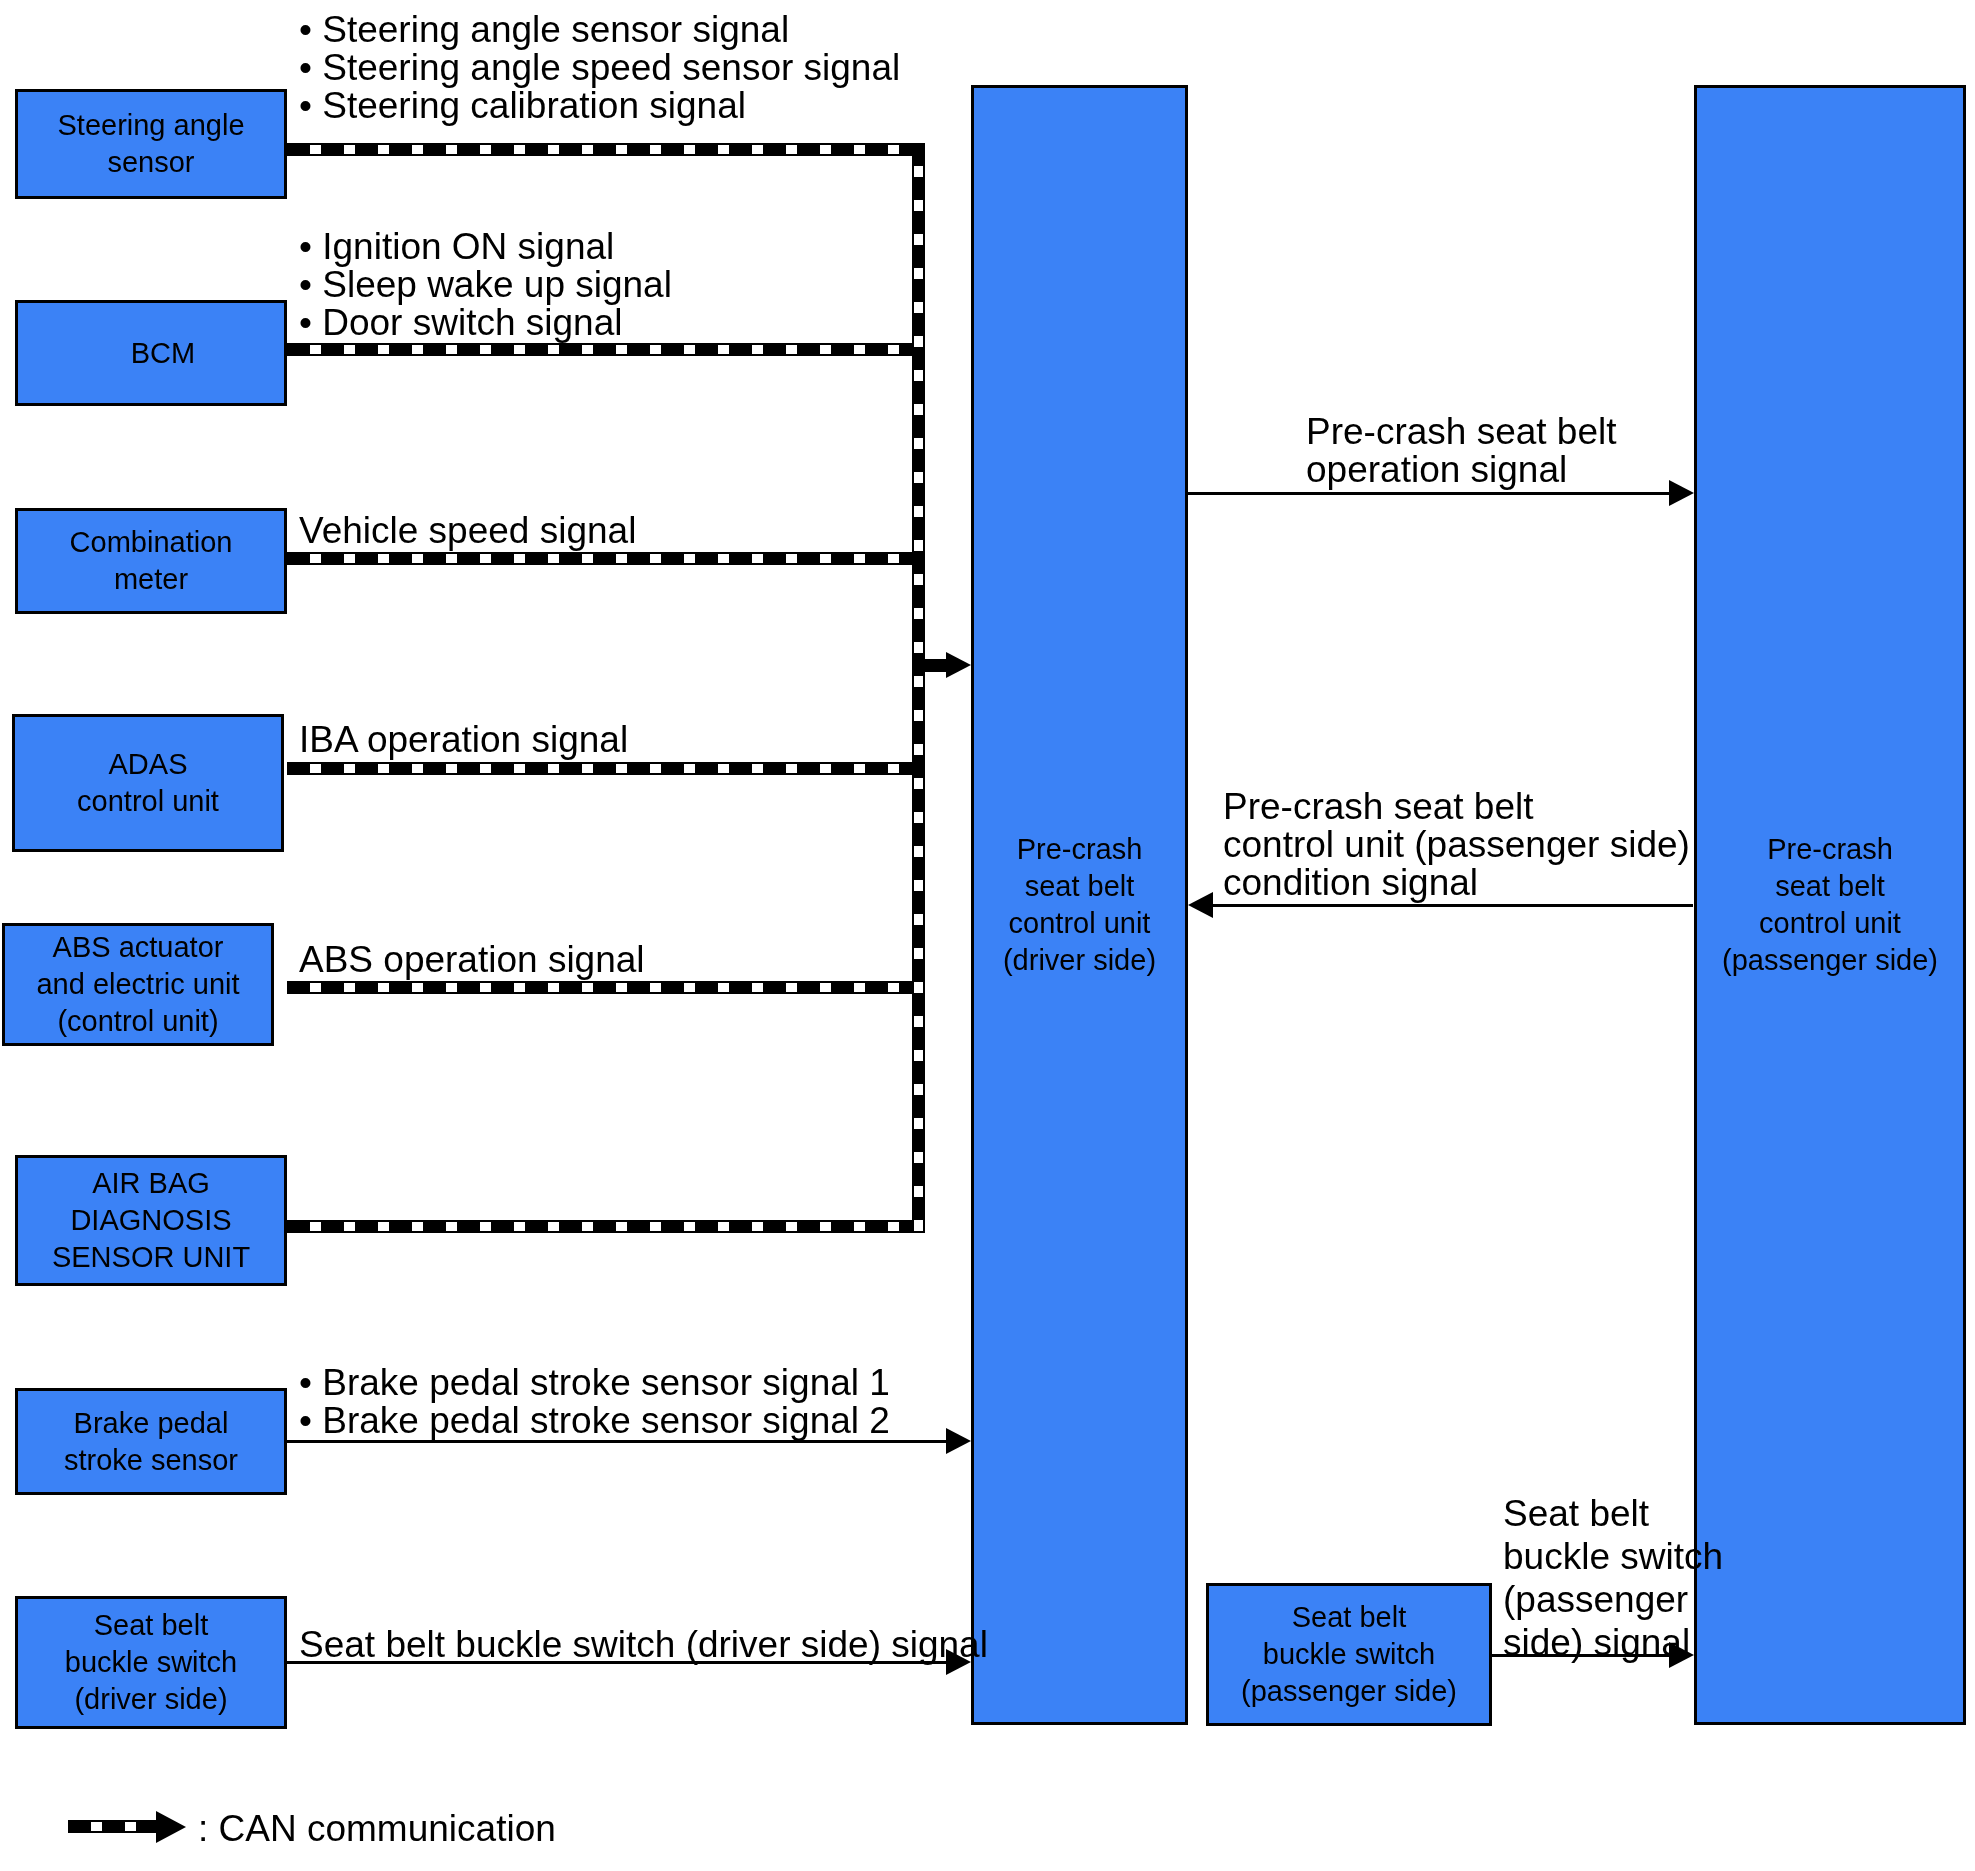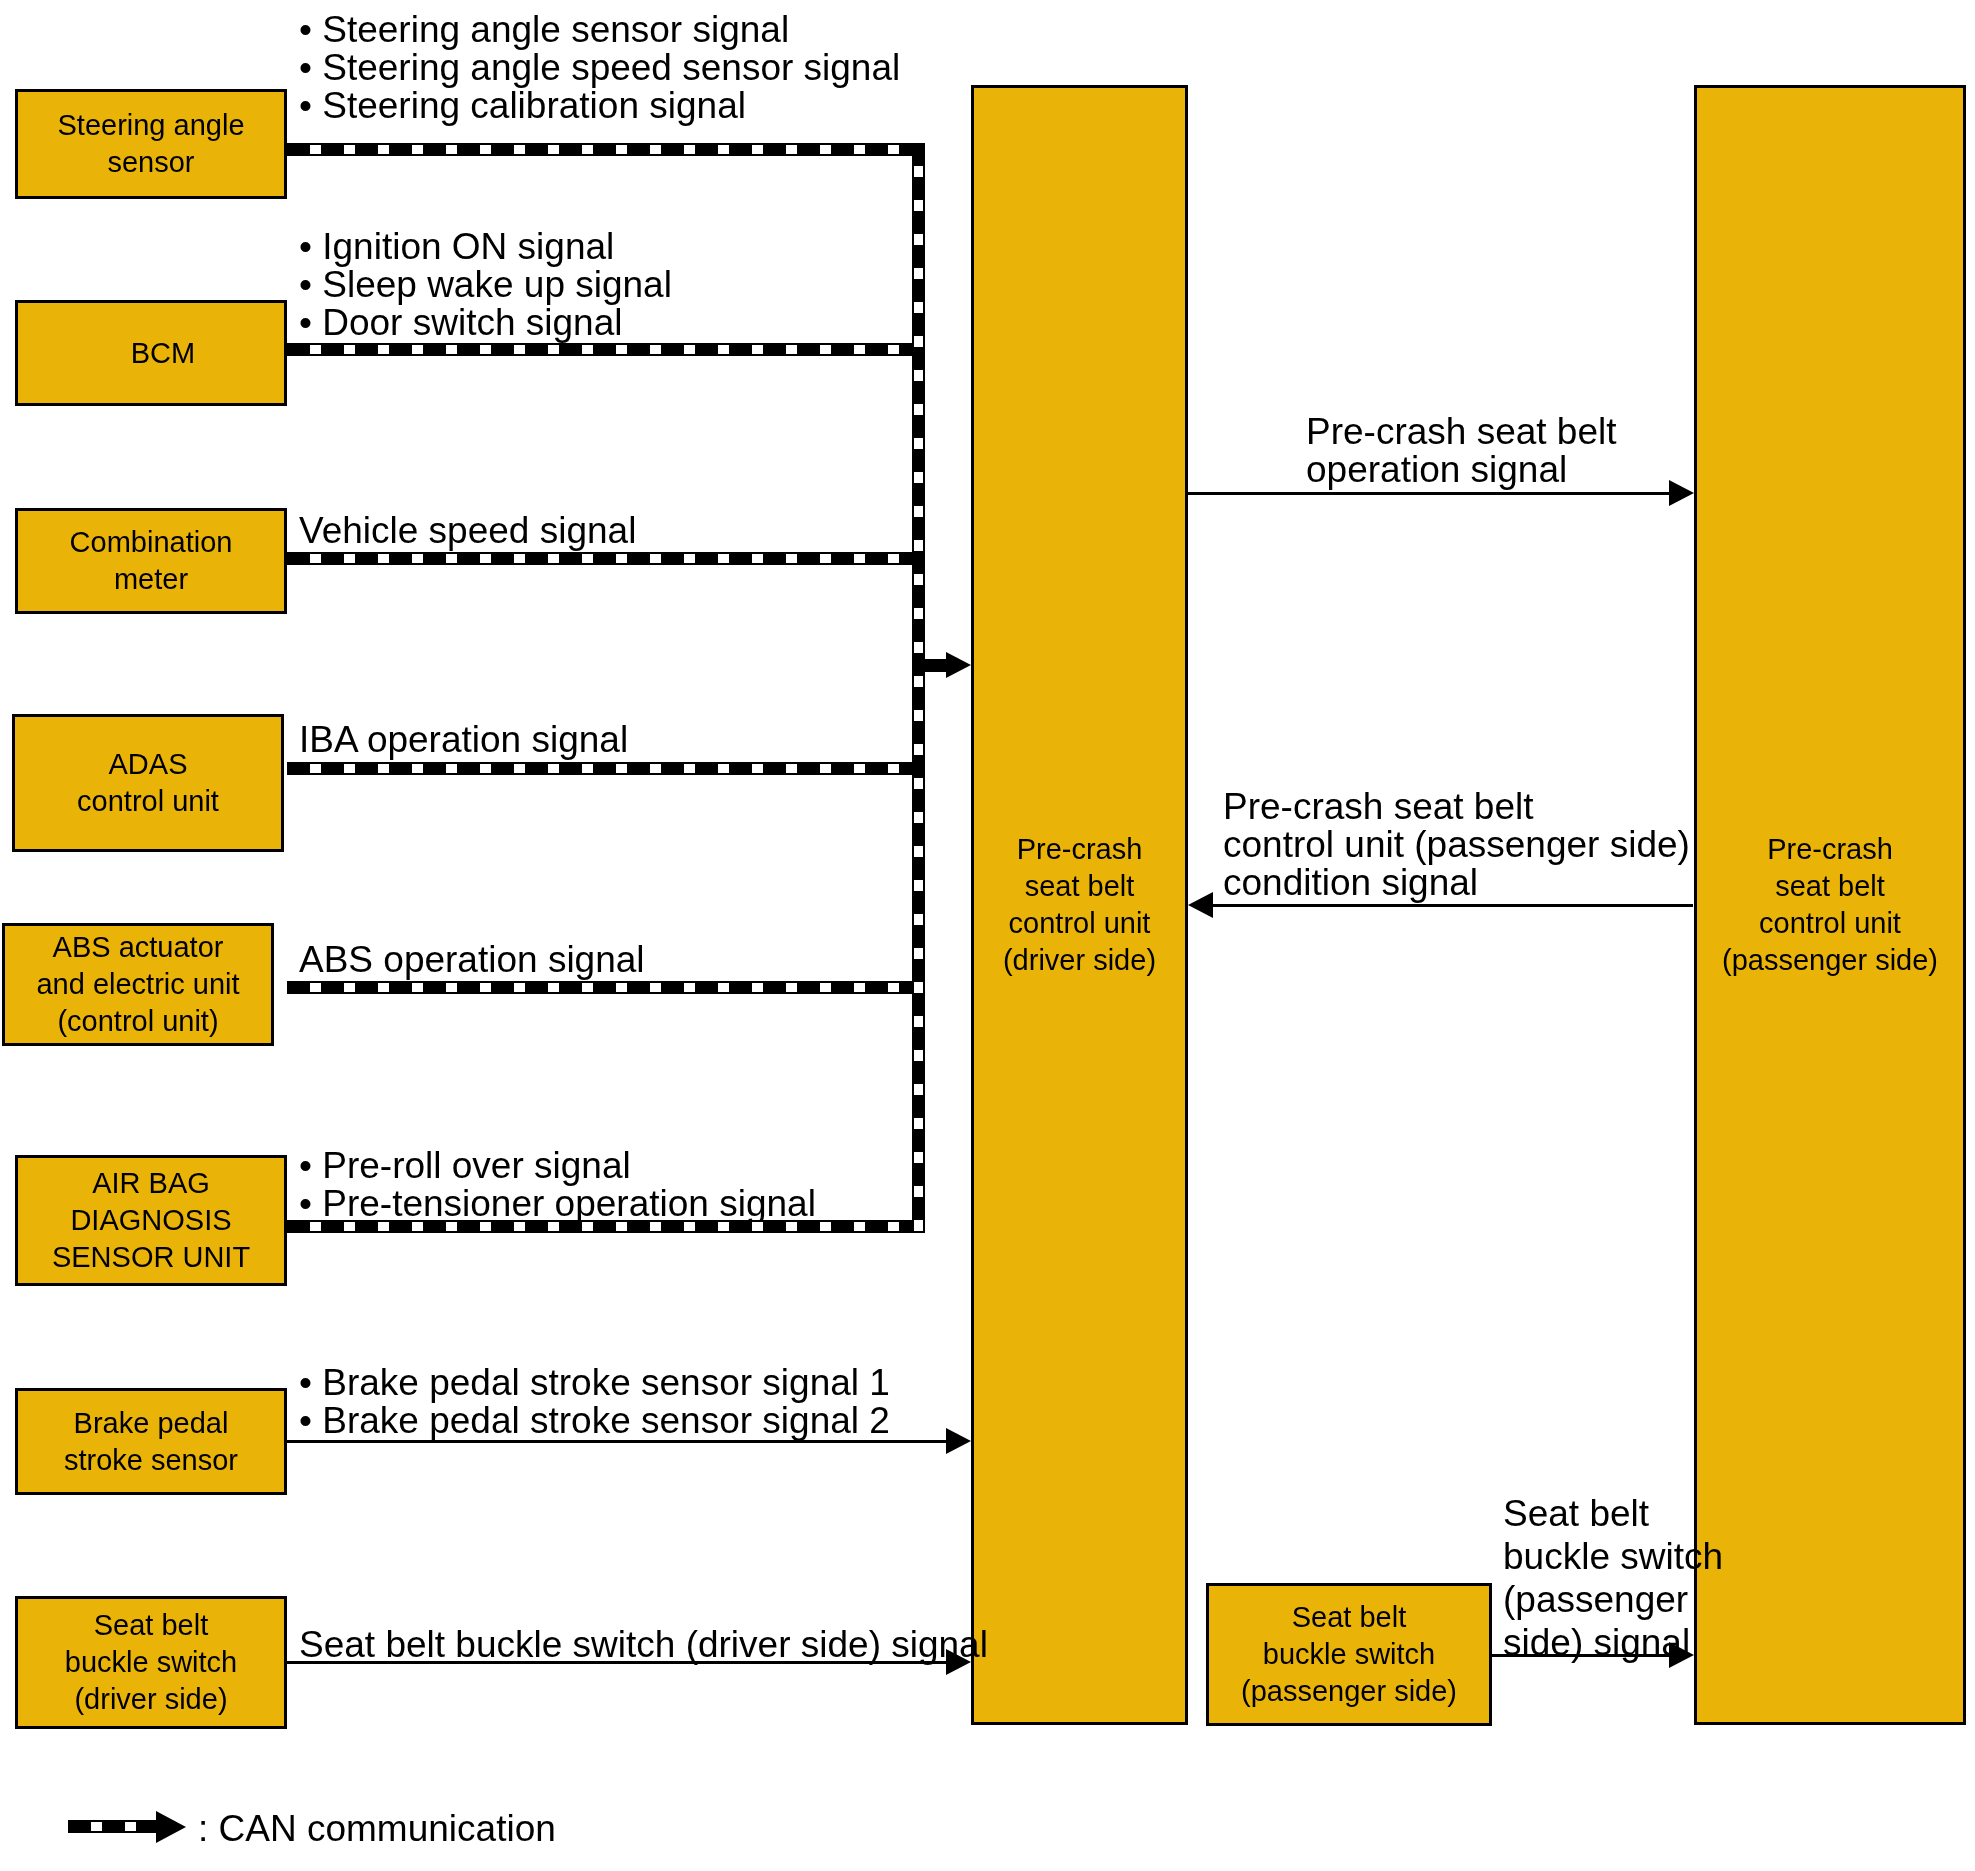--- a/index.html
+++ b/index.html
@@ -2,21 +2,21 @@
 <html style="font-size:15px"><head>
 <meta charset="utf-8">
 <style>
   html,body{margin:0;padding:0;background:#ffffff;}
   #canvas{
     position:relative;width:1976px;height:1872px;background:#ffffff;
     font-family:"Liberation Sans","DejaVu Sans",sans-serif;color:#000;
     overflow:hidden;
   }
   .box{
-    position:absolute;border:3.7px solid #000;background:#eab308;
+    position:absolute;border:3.7px solid #000;background:#3b82f6;
     display:flex;align-items:center;justify-content:center;text-align:center;
     font-size:29px;line-height:37px;white-space:pre-line;box-sizing:border-box;
   }
   .txt{
     position:absolute;font-size:37px;line-height:38px;white-space:pre-line;
   }
   .canline{
     position:absolute;height:13px;box-sizing:border-box;
     border-top:2.8px solid #000;border-bottom:2.8px solid #000;
     background:repeating-linear-gradient(90deg,#000 0 23px,#fff 23px 34px);
@@ -69,22 +69,20 @@
 
   <div class="txt" style="left:299px;top:11px;">• Steering angle sensor signal
 • Steering angle speed sensor signal
 • Steering calibration signal</div>
   <div class="txt" style="left:299px;top:228px;">• Ignition ON signal
 • Sleep wake up signal
 • Door switch signal</div>
   <div class="txt" style="left:299px;top:512px;">Vehicle speed signal</div>
   <div class="txt" style="left:299px;top:721px;">IBA operation signal</div>
   <div class="txt" style="left:299px;top:941px;">ABS operation signal</div>
-  <div class="txt" style="left:299px;top:1147px;">• Pre-roll over signal
-• Pre-tensioner operation signal</div>
   <div class="txt" style="left:299px;top:1364px;">• Brake pedal stroke sensor signal 1
 • Brake pedal stroke sensor signal 2</div>
   <div class="txt" style="left:299px;top:1626px;">Seat belt buckle switch (driver side) signal</div>
   <div class="txt" style="left:1306px;top:413px;">Pre-crash seat belt
 operation signal</div>
   <div class="txt" style="left:1223px;top:788px;">Pre-crash seat belt
 control unit (passenger side)
 condition signal</div>
   <div class="txt" style="left:1503px;top:1492px;line-height:43px;">Seat belt
 buckle switch

